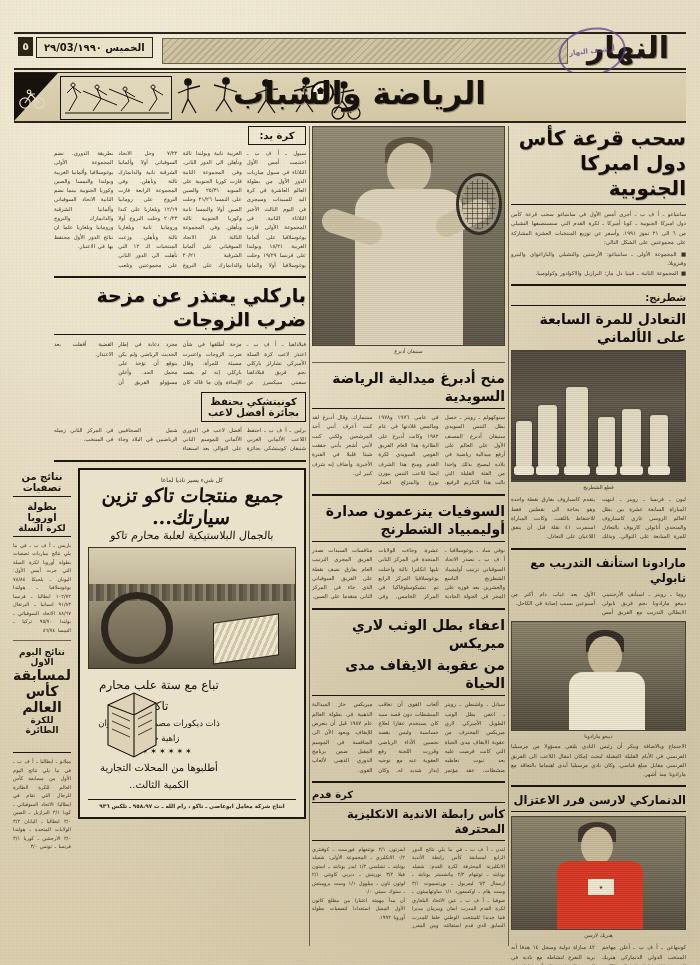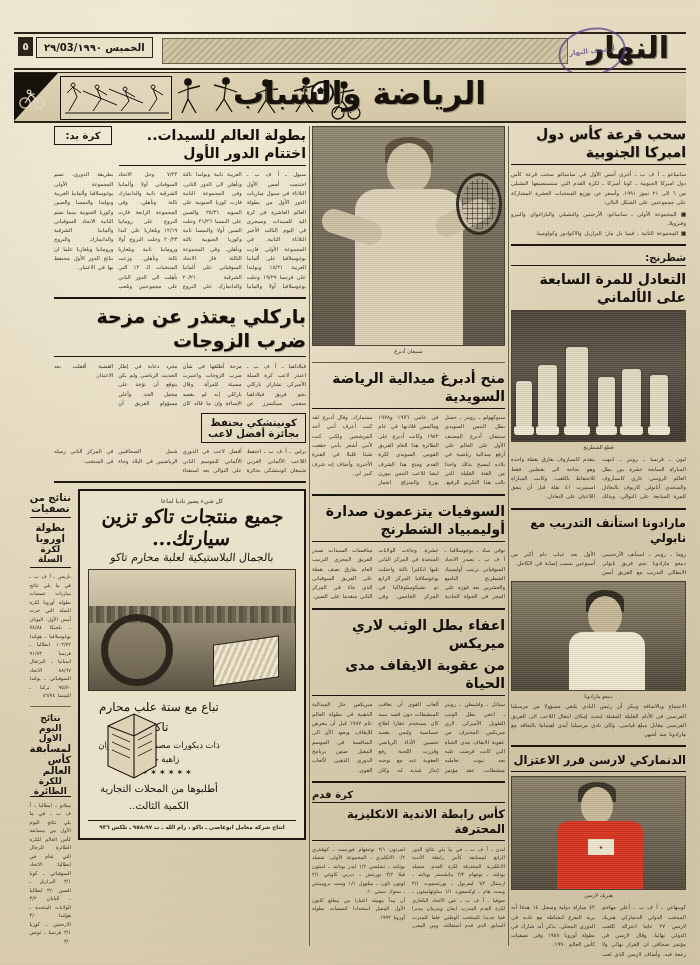--- a/index.html
+++ b/index.html
@@ -102,21 +102,21 @@
   
   .kicker{
     font-size:10px;font-weight:bold;color:#1c1711;
     border-bottom:1.5px solid #1c1711;padding-bottom:2px;margin-bottom:4px;
   }
   .kicker-box{
     border:1px solid #1c1711;font-size:10px;font-weight:bold;
     text-align:center;padding:3px 0;margin-bottom:4px;color:#1c1711;
   }
   h1.hl{
-    margin:0 0 5px;font-size:14px;font-weight:bold;color:#140f0a;
+    margin:0 0 5px;font-size:20px;font-weight:bold;color:#140f0a;
     line-height:1.25;letter-spacing:-.3px;
     text-shadow:.6px .6px 0 rgba(130,118,92,.55);
   }
   h2.hl{
     margin:0 0 4px;font-size:14px;font-weight:bold;color:#140f0a;
     line-height:1.3;letter-spacing:-.2px;
   }
   h3.hl{
     margin:0 0 4px;font-size:11.5px;font-weight:bold;color:#140f0a;
     line-height:1.3;
@@ -414,23 +414,20 @@
             <span>لندن ـ أ ف ب ـ في ما يلي نتائج الدور الرابع لمسابقة كأس رابطة الأندية الانكليزية المحترفة لكرة القدم: شفيلد يونايتد ـ توتنهام ٢/٢ مانشستر يونايتد ـ ارسنال ٦/٢ ليفربول ـ بورتسموث ٣/١ وست هام ـ اوكسفورد ١/١ ساوثهامبتون ـ ايفرتون ٢/١ نوتنغهام فورست ـ كوفنتري ٠/٢</span>
             <span>الانكليزي ـ المجموعة الأولى: شفيلد يونايتد ـ تشلسي ١/٢ ليدز يونايتد ـ استون فيلا ٣/٢ نوريتش ـ ديربي كاونتي ٢/١ لوتون تاون ـ ميلوول ١/١ وست بروميتش ـ ستوك سيتي ٠/٠</span>
           </div>
           <div class="tx sm cols2">صوفيا ـ أ ف ب ـ عين الاتحاد البلغاري لكرة القدم المدرب ايفان ويبرمان مديرا فنيا جديدا للمنتخب الوطني خلفا للمدرب السابق الذي قدم استقالته. ومن المقرر أن يبدأ مهمته اعتبارا من مطلع كانون الأول المقبل استعدادا لتصفيات بطولة أوروبا ١٩٩٢.</div>
         </div>
       </div>
 
       <div class="col colL">
 
         <div style="display:flex;gap:7px;align-items:flex-start;">
-          <div style="flex:1 1 auto;">
-            <h2 class="hl hl-rule-bot">بطولة العالم للسيدات.. اختتام الدور الأول</h2>
-          </div>
           <div style="flex:0 0 58px;">
             <div class="kicker-box">كرة يد:</div>
           </div>
         </div>
 
         <div class="tx cols4">
           <span>سيول ـ أ ف ب ـ اختتمت أمس الأول الثلاثاء في سيول مباريات الدور الأول من بطولة العالم العاشرة في كرة اليد للسيدات وسيجرى في اليوم الثالث الأخير الثلاثاء الثانية. في المجموعة الأولى فازت يوغوسلافيا على ألمانيا الغربية ١٨/٢١ وبولندا على فرنسا ١٩/٢٩ وحلت يوغوسلافيا أولا والمانيا الغربية ثانية وبولندا ثالثة وتأهلن الى الدور الثاني. وفي المجموعة الثانية فازت كوريا الجنوبية على السويد</span>
           <span>٢٥/٣١ والصين على النمسا ٢١/٢٦ وحلت الصين أولا والنمسا ثانية وكوريا الجنوبية ثالثة وتأهلن. وفي المجموعة الثالثة فاز الاتحاد السوفياتي على ألمانيا الشرقية ٢٠/٢١ والدانمارك على النروج ٧/٢٢ وحل الاتحاد السوفياتي أولا وألمانيا الشرقية ثانية والدانمارك ثالثة وتأهلن. وفي المجموعة الرابعة فازت النروج على رومانيا ١٢/١٩ وبلغاريا على كندا ٢٠/٢٣ وحلت النروج أولا ورومانيا ثانية وبلغاريا</span>
           <span>ثالثة وتأهلن. وزعت المنتخبات الـ ١٢ التي تأهلت الى الدور الثاني على مجموعتين وتلعب بطريقة الدوري. تضم المجموعة الأولى يوغوسلافيا وألمانيا الغربية وبولندا والنمسا والصين وكوريا الجنوبية بينما تضم الثانية الاتحاد السوفياتي وألمانيا الشرقية والدانمارك والنروج ورومانيا وبلغاريا علما ان نتائج الدور الأول محتفظ بها في الاعتبار.</span>
         </div>
@@ -485,22 +482,22 @@
 
           <div style="flex:1 1 auto;">
             <div class="kicker-box" style="border-width:0 0 1.5px 0">نتائج من تصفيات</div>
             <div style="font-size:10px;font-weight:bold;text-align:center;color:#1c1711">بطولة اوروبا</div>
             <div style="font-size:9px;font-weight:bold;text-align:center;color:#1c1711;border-bottom:1.5px solid #1c1711;padding-bottom:3px;margin-bottom:4px">لكرة السلة</div>
             <div class="tx sm">باريس ـ أ ف ب ـ في ما يلي نتائج مباريات تصفيات بطولة أوروبا لكرة السلة التي جرت أمس الأول: اليونان ـ بلجيكا ٧٨/٨٤ يوغوسلافيا ـ هولندا ١٠٢/٧٢ ايطاليا ـ فرنسا ٩١/٨٣ اسبانيا ـ البرتغال ٨٨/٦٧ الاتحاد السوفياتي ـ بولندا ٩٥/٧٠ تركيا ـ النمسا ٨٦/٧٤</div>
 
             <div class="sep"></div>
 
             <div style="font-size:9px;font-weight:bold;text-align:center;color:#1c1711">نتائج اليوم الاول</div>
-            <div style="font-size:10px;font-weight:bold;color:#1c1711">لمسابقة كأس العالم</div>
-            <div style="font-size:9px;font-weight:bold;text-align:center;color:#1c1711;border-bottom:1.5px solid #1c1711;padding-bottom:0;margin-bottom:4px">للكرة الطائرة</div>
+            <div style="font-size:14px;font-weight:bold;text-align:center;color:#1c1711">لمسابقة كأس العالم</div>
+            <div style="font-size:9px;font-weight:bold;text-align:center;color:#1c1711;border-bottom:1.5px solid #1c1711;padding-bottom:17px;margin-bottom:4px">للكرة الطائرة</div>
             <div class="tx sm">ميلانو ـ ايطاليا ـ أ ف ب ـ في ما يلي نتائج اليوم الأول من مسابقة كأس العالم للكرة الطائرة للرجال التي تقام في ايطاليا: الاتحاد السوفياتي ـ كوبا ٣/١ البرازيل ـ الصين ٣/٠ ايطاليا ـ اليابان ٣/٢ الولايات المتحدة ـ هولندا ٣/٠ الارجنتين ـ كوريا ٣/١ فرنسا ـ تونس ٣/٠</div>
           </div>
         </div>
       </div>
 
     </div>
   </div>
 </div>
 
 </body></html>

